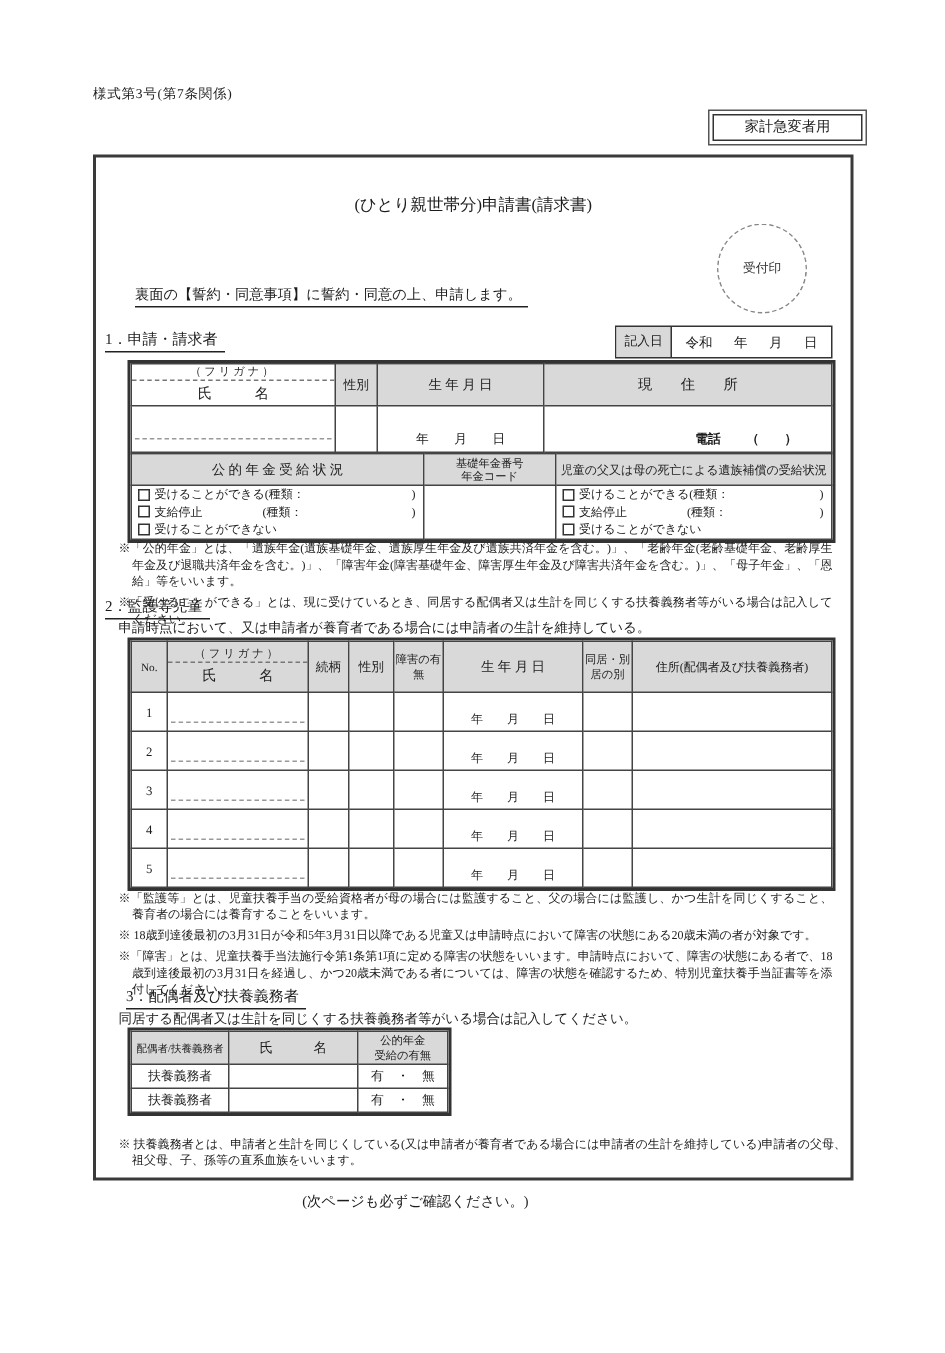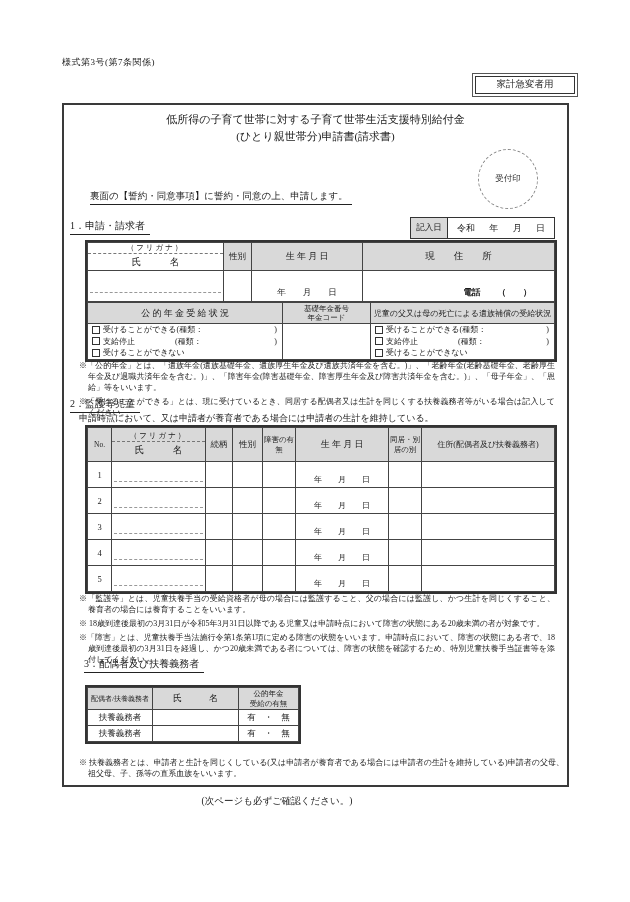--- a/index.html
+++ b/index.html
@@ -62,21 +62,20 @@
 <div class="page">
 
   <div class="abs form-number">様式第3号(第7条関係)</div>
 
   <div class="abs usage-tag">
     <div class="usage-tag-inner">家計急変者用</div>
   </div>
 
   <div class="abs main-box">
 
-    <div class="abs title1">低所得の子育て世帯に対する子育て世帯生活支援特別給付金</div>
     <div class="abs title2">(ひとり親世帯分)申請書(請求書)</div>
 
 
     <div class="abs stamp">
       <span>受付印</span>
     </div>
 
     <div class="abs pledge">裏面の【誓約・同意事項】に誓約・同意の上、申請します。</div>
 
     <div class="abs sec-heading s1">1．申請・請求者</div>
@@ -264,20 +263,21 @@
         </table>
     </div>
 
     <div class="abs notes n2">
       <div class="note">※「監護等」とは、児童扶養手当の受給資格者が母の場合には監護すること、父の場合には監護し、かつ生計を同じくすること、養育者の場合には養育することをいいます。</div>
       <div class="note">※ 18歳到達後最初の3月31日が令和5年3月31日以降である児童又は申請時点において障害の状態にある20歳未満の者が対象です。</div>
       <div class="note">※「障害」とは、児童扶養手当法施行令第1条第1項に定める障害の状態をいいます。申請時点において、障害の状態にある者で、18歳到達後最初の3月31日を経過し、かつ20歳未満である者については、障害の状態を確認するため、特別児童扶養手当証書等を添付してください。</div>
     </div>
 
     <div class="abs sec-heading s3">3．配偶者及び扶養義務者</div>
+    <div class="abs intro i3">同居する配偶者又は生計を同じくする扶養義務者等がいる場合は記入してください。</div>
 
     <div class="abs tw" style="left:21px;top:580px;width:212px;">
       <table class="t">
         <tbody>
             <tr style="height:22px;">
           <td class="g" style="width:64px;font-size:7px;">配偶者/扶養義務者</td>
           <td class="g hd9" style="width:85px;">氏　　　名</td>
           <td class="g small2">
             <div>公的年金</div>
             <div>受給の有無</div>

